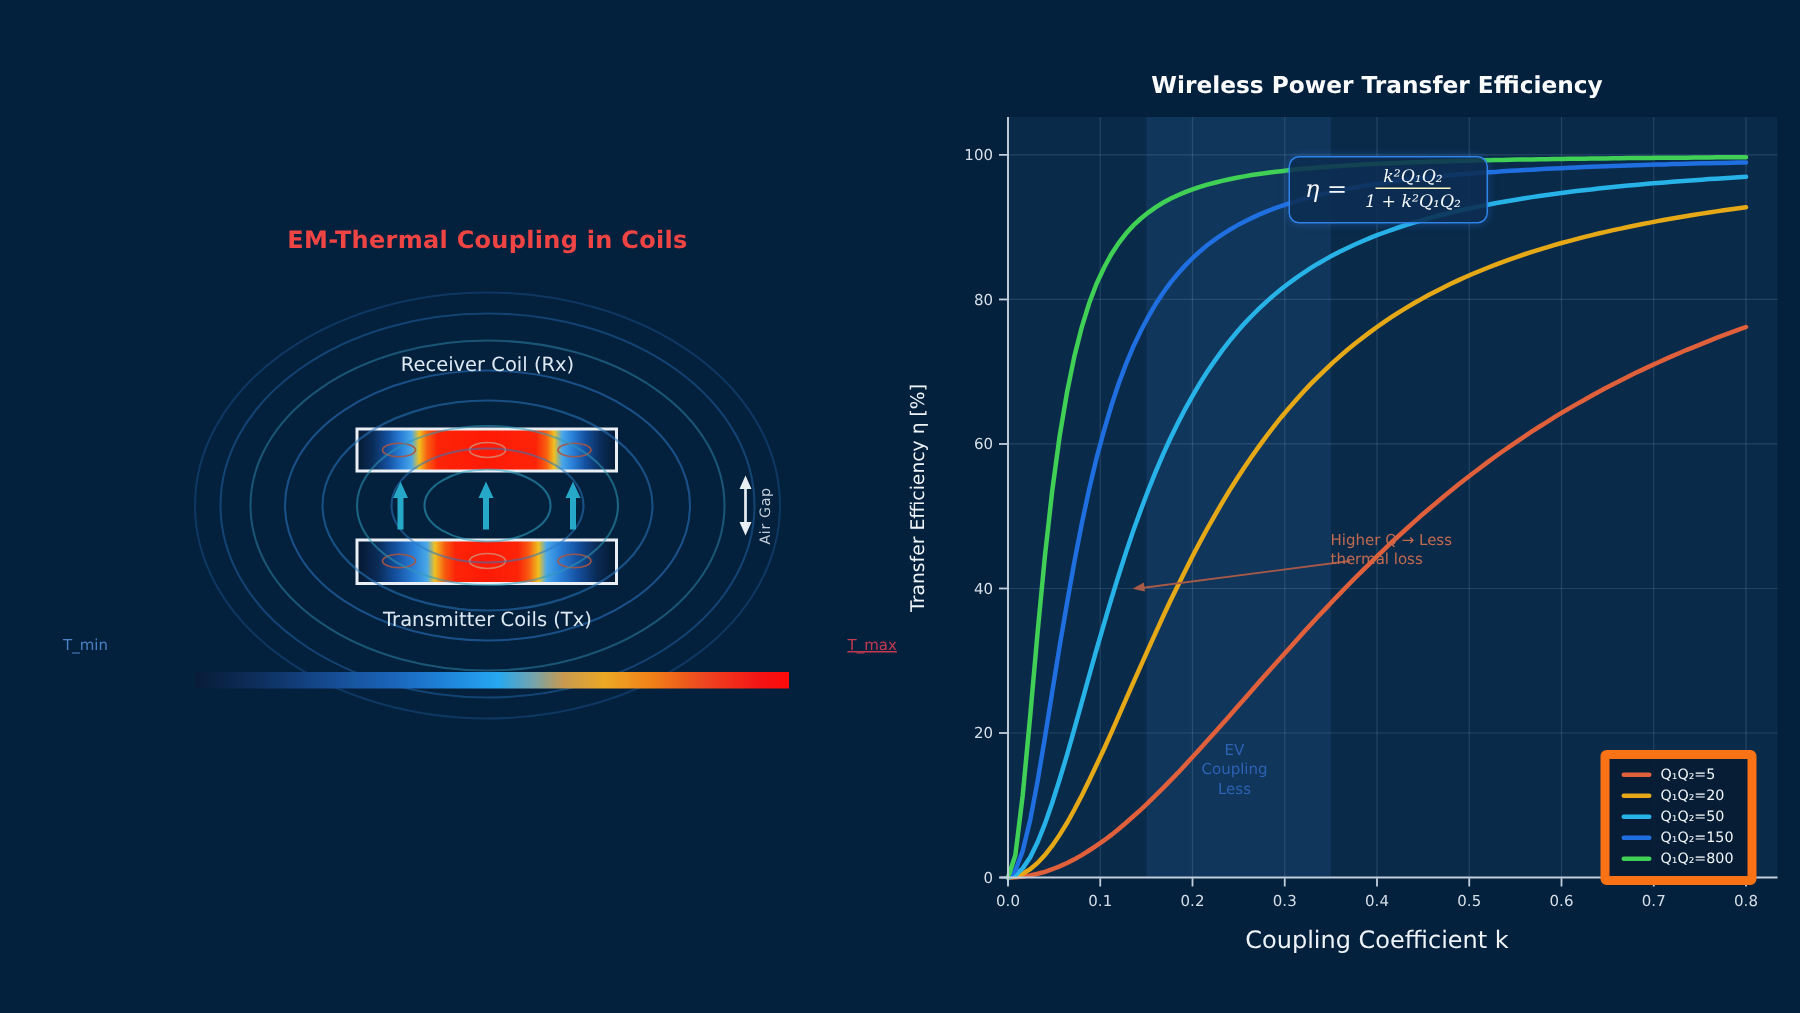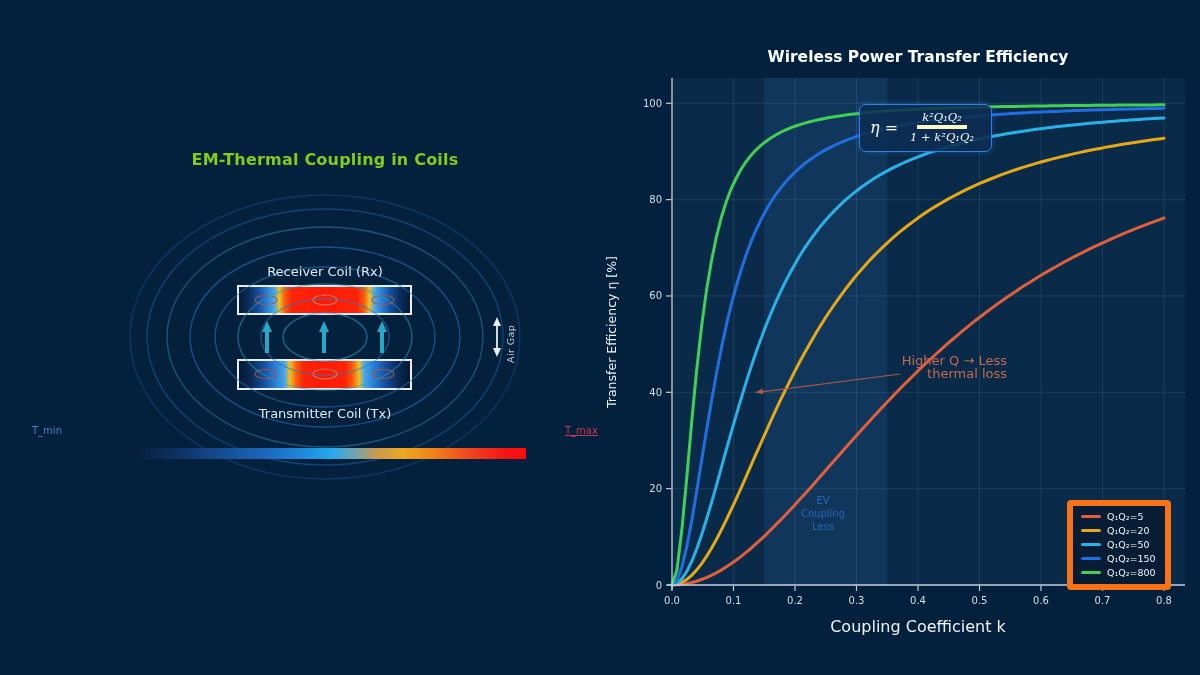--- a/index.html
+++ b/index.html
@@ -1,47 +1,47 @@
 <!DOCTYPE html>
 <html><head>
 <meta charset="utf-8">
 <style>
   html,body{margin:0;padding:0;background:#03203c;}
   #app{position:relative;width:1200px;height:675px;background:#03203c;overflow:hidden;
        font-family:"DejaVu Sans",sans-serif;color:#f2f6fa;}
   .abs{position:absolute;}
   svg{display:block;}
   
-  .lp-title{left:75px;top:150px;width:500px;text-align:center;font-size:16px;font-weight:bold;color:#84cc16;letter-spacing:.2px;}
+  .lp-title{left:75px;top:150px;width:500px;text-align:center;font-size:16px;font-weight:bold;color:#ef4444;letter-spacing:.2px;}
   .coil-label{width:260px;text-align:center;font-size:13px;color:#dde9f3;}
-  .rx-label{left:195px;top:264px;text-align:center;}
+  .rx-label{left:195px;top:236px;text-align:center;}
   .tx-label{left:195px;top:406px;}
   .airgap-label{left:505px;top:315px;height:48px;font-size:9.5px;color:#c3cfda;
        writing-mode:vertical-rl;transform:rotate(180deg);letter-spacing:.4px;}
-  .tmin-label{left:32px;top:425px;font-size:10px;color:#4a81c4;}
+  .tmin-label{left:42px;top:425px;font-size:10px;color:#4a81c4;}
   .tmax-label{left:565px;top:425px;font-size:10px;color:#c23a52;text-decoration:underline;}
   .colorbar{left:130px;top:448px;width:396px;height:11px;
        background:linear-gradient(90deg,#081c38 0%,#0d2d5a 10%,#154a8e 22%,#1a64b8 33%,
        #1f86dc 43%,#26a8f0 51%,#74a4ac 57%,#c89a50 62%,#eca824 69%,#f08018 77%,
        #ee4420 86%,#f41414 95%,#ff0a0a 100%);}
   
   .panel-right{left:600px;top:12px;width:600px;height:675px;}
   .ch-title{left:18px;top:36px;width:600px;text-align:center;font-size:15.5px;font-weight:bold;color:#fbfdff;}
   .xlabel{left:68px;top:605px;width:500px;text-align:center;font-size:16px;color:#eef3f8;}
   .ylabel{left:-136px;top:310px;width:300px;height:20px;text-align:center;font-size:12.5px;color:#eef3f8;
        transform:rotate(-90deg);}
   .eq-box{left:259px;top:92px;display:flex;align-items:center;gap:7px;padding:5px 12px 6px 10px;
        border:1.6px solid #2f82e8;border-radius:7px;background:rgba(13,45,82,.88);
        box-shadow:0 0 6px rgba(47,130,232,.35);}
   .eq-lhs{font-size:16px;font-style:italic;font-family:"DejaVu Serif",serif;color:#f4f8fc;}
   .eq-frac{display:flex;flex-direction:column;align-items:center;font-size:11.5px;font-style:italic;
        font-family:"DejaVu Serif",serif;color:#f4f8fc;line-height:1.25;}
-  .eq-num{padding:0 5px 1px;border-bottom:4px solid #fef9c3;}
+  .eq-num{padding:0 5px 1px;border-bottom:1px solid #fef9c3;}
   .eq-den{padding:1px 5px 0;}
-  .anno-text{left:287px;top:343px;width:120px;text-align:right;font-size:13px;line-height:12.5px;color:#c06a50;}
+  .anno-text{left:287px;top:343px;width:120px;text-align:left;font-size:10px;line-height:12.5px;color:#c06a50;}
   .band-label{left:163px;top:482px;width:120px;text-align:center;font-size:10px;line-height:13px;color:#2d62b4;}
   .legend{left:467px;top:488px;display:flex;flex-direction:column;gap:3px;
        border:6px solid #f97316;border-radius:4px;background:rgba(7,28,52,.92);padding:5px 9px 6px 8px;}
   .lg-item{display:flex;align-items:center;gap:6px;}
   .lg-line{width:20px;height:3px;border-radius:1.5px;flex:0 0 auto;}
   .lg-text{font-size:9.5px;color:#f2f6fa;white-space:nowrap;}
 </style>
 </head>
 <body>
 
@@ -127,21 +127,21 @@
     </g>
 
     <g stroke="#e8eef2" fill="#e8eef2" stroke-width="1.8">
       <line x1="497" y1="324" x2="497" y2="350"></line>
       <polygon points="493,326 501,326 497,317" stroke="none"></polygon>
       <polygon points="493,348 501,348 497,357" stroke="none"></polygon>
     </g>
   </svg>
 
   <div class="abs coil-label rx-label">Receiver Coil (Rx)</div>
-  <div class="abs coil-label tx-label">Transmitter Coil (Tx)</div>
+  <div class="abs coil-label tx-label">Transmitter Coils (Tx)</div>
   <div class="abs airgap-label">Air Gap</div>
   <div class="abs tmin-label">T_min</div>
   <div class="abs tmax-label">T_max</div>
   <div class="abs colorbar"></div>
 
   <div class="abs panel-right">
     <div class="abs ch-title">Wireless Power Transfer Efficiency</div>
 
     <svg id="chart-svg" class="abs" style="left:0;top:0" width="600" height="675" viewBox="0 0 600 675">
       <rect x="72" y="66" width="513" height="507" fill="#0a2a49"></rect>

